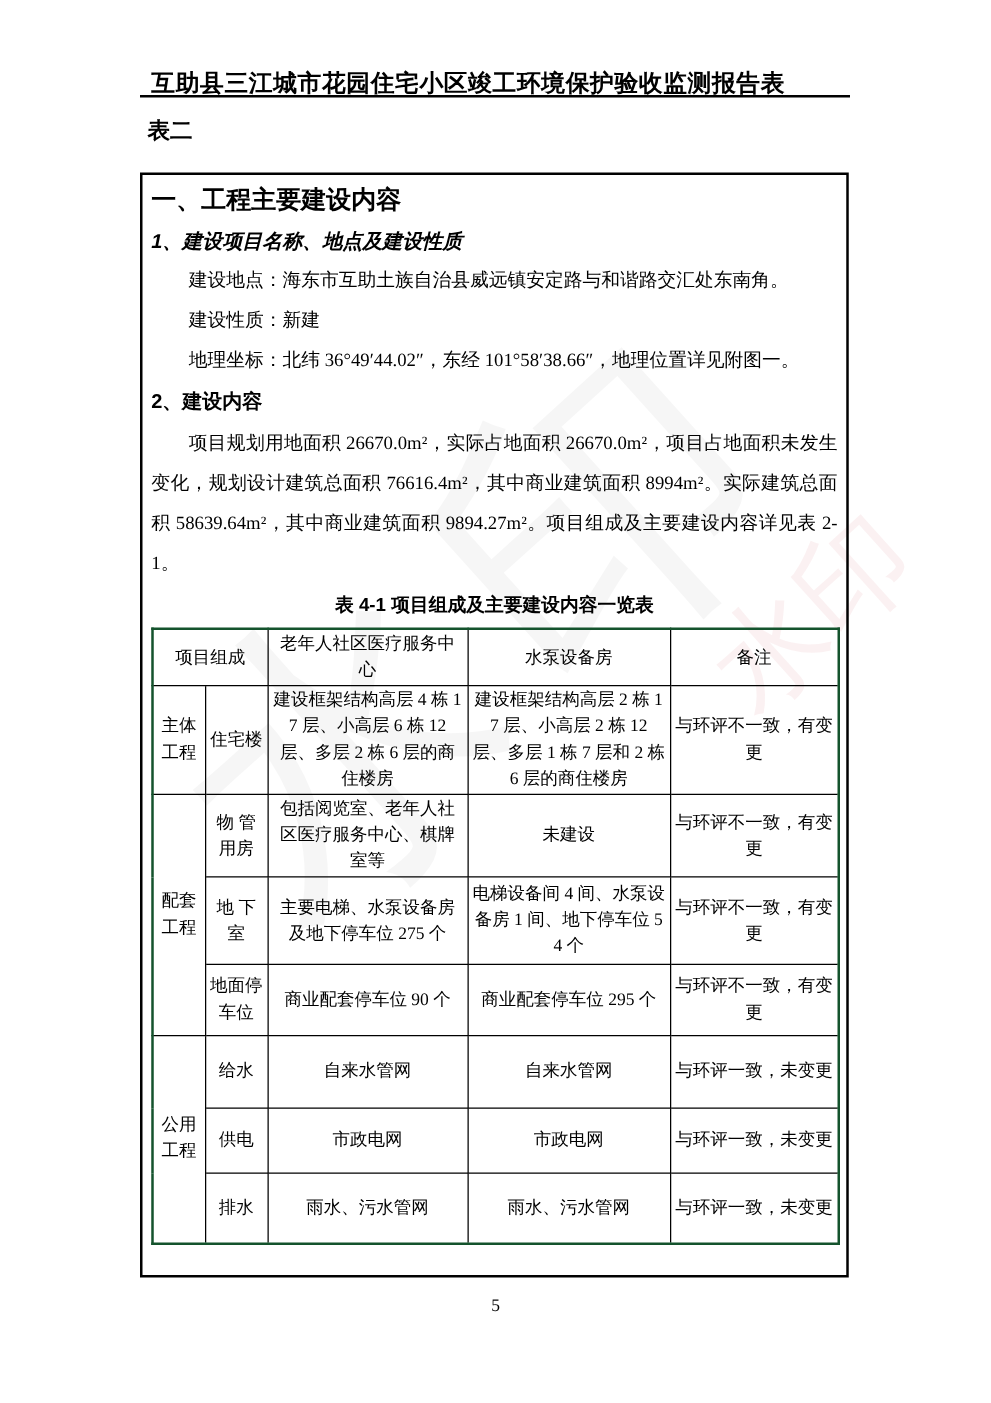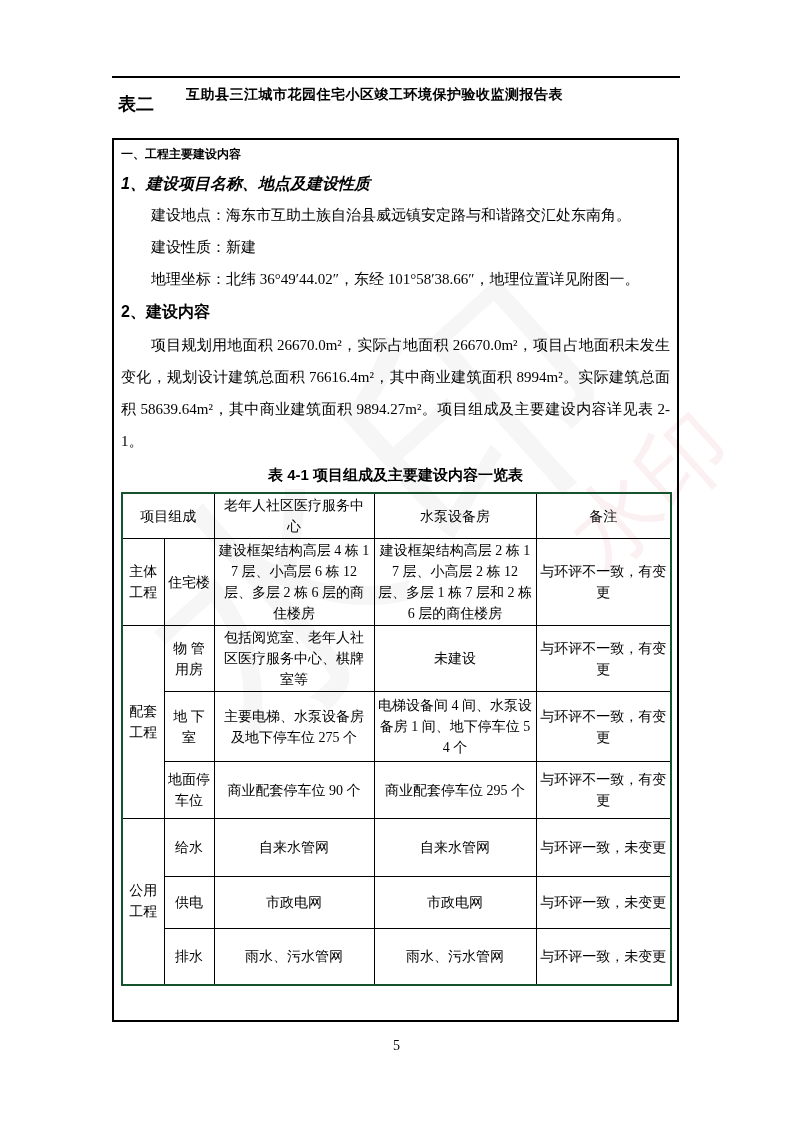--- a/index.html
+++ b/index.html
@@ -10,23 +10,22 @@
     color:#000;
     font-family:"Liberation Serif", serif;
     overflow:hidden;
   }
   
   .doc-header{
     position:absolute;top:54px;left:0;width:749px;
     text-align:center;
     font-family:"Liberation Sans", sans-serif;
     font-weight:bold;
-    font-size:14px;
+    font-size:19px;
     letter-spacing:.5px;
-    margin-top:32px;
   }
   .header-rule{
     position:absolute;top:76px;left:112px;width:568px;
     border-bottom:2px solid #000;
   }
   
   .watermark{
     position:absolute;
     font-family:"Liberation Sans", sans-serif;
     pointer-events:none;
@@ -45,21 +44,21 @@
   
   .main-box{
     position:absolute;top:138px;left:112px;
     width:567px;height:884px;
     box-sizing:border-box;
     border:2px solid #000;
     padding:4px 7px 0 7px;
   }
   .box-title{
     font-family:Liberation Mono, monospace;
-    font-weight:bold;font-size:12px;
+    font-weight:bold;font-size:20px;
     margin:2px 0 8px 0;
   }
   .sub-title{
     font-family:"Liberation Sans", sans-serif;
     font-weight:bold;font-size:16px;
     margin:0 0 2px 0;
     line-height:26px;
     font-style:italic;
   }
   .body-line{

